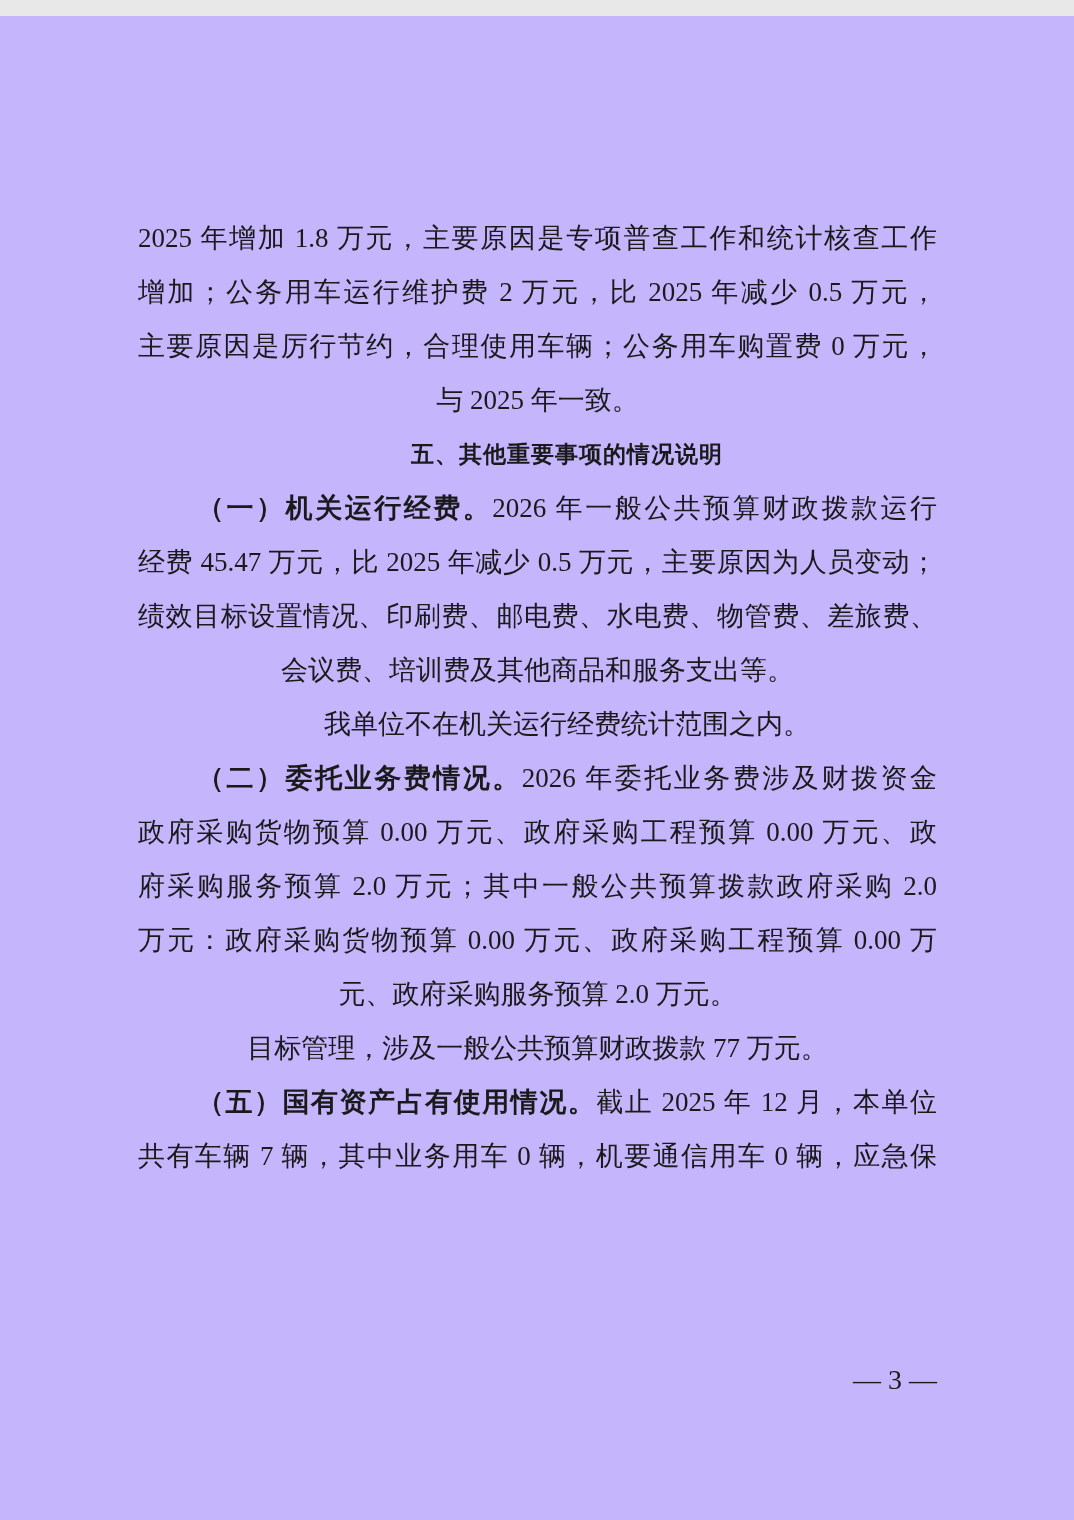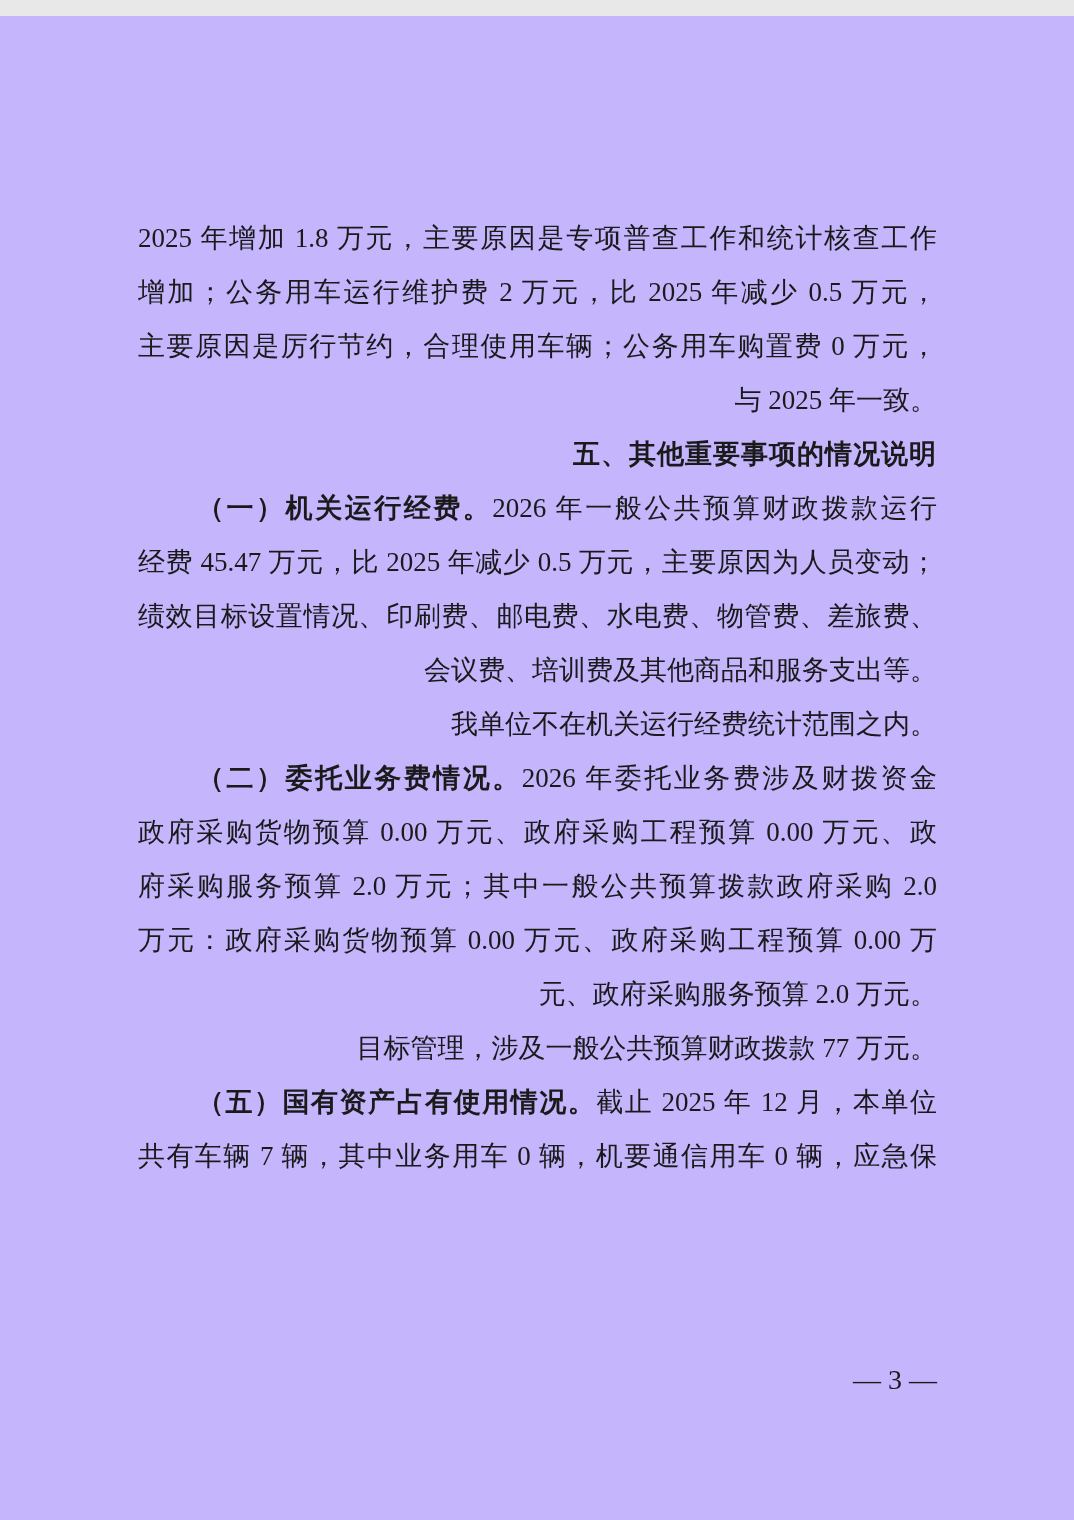--- a/index.html
+++ b/index.html
@@ -22,35 +22,35 @@
     top: 195px;
     width: 799px;
     font-family: "Liberation Serif", "DejaVu Serif", serif;
     font-size: 27px;
     line-height: 54px;
     color: #1a1a1a;
   }
   .line {
     height: 54px;
     overflow: hidden;
-    text-align: right;
+    text-align: center;
   }
   
   .line.fill {
     text-align: justify;
     text-align-last: justify;
   }
   
   .line.indent {
     padding-left: 59px;
   }
   .line.heading {
     font-family: "Liberation Sans", "DejaVu Sans", sans-serif;
     font-weight: 700;
-    font-size: 27px;
+    font-size: 23px;
     letter-spacing: 1px;
   }
   .line b {
     font-weight: 700;
   }
   .footer {
     position: absolute;
     top: 1348px;
     right: 137px;
     font-family: "Liberation Serif", "DejaVu Serif", serif;

